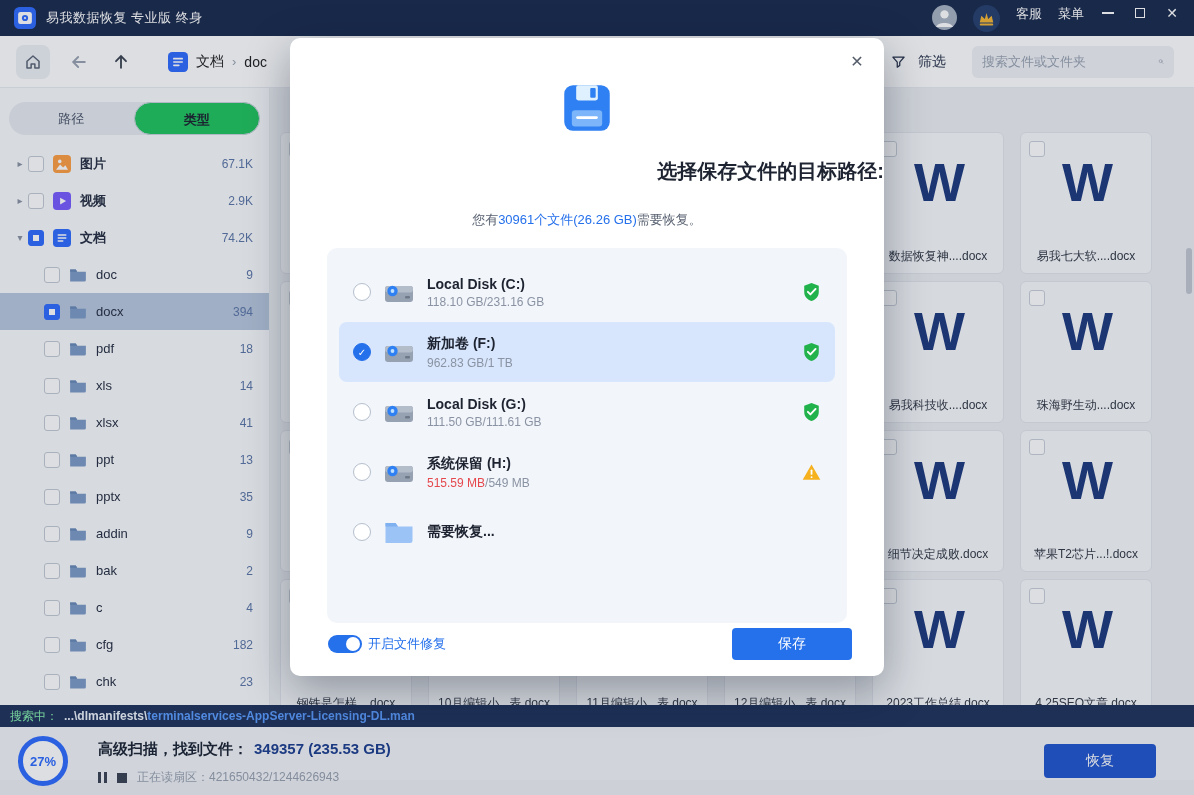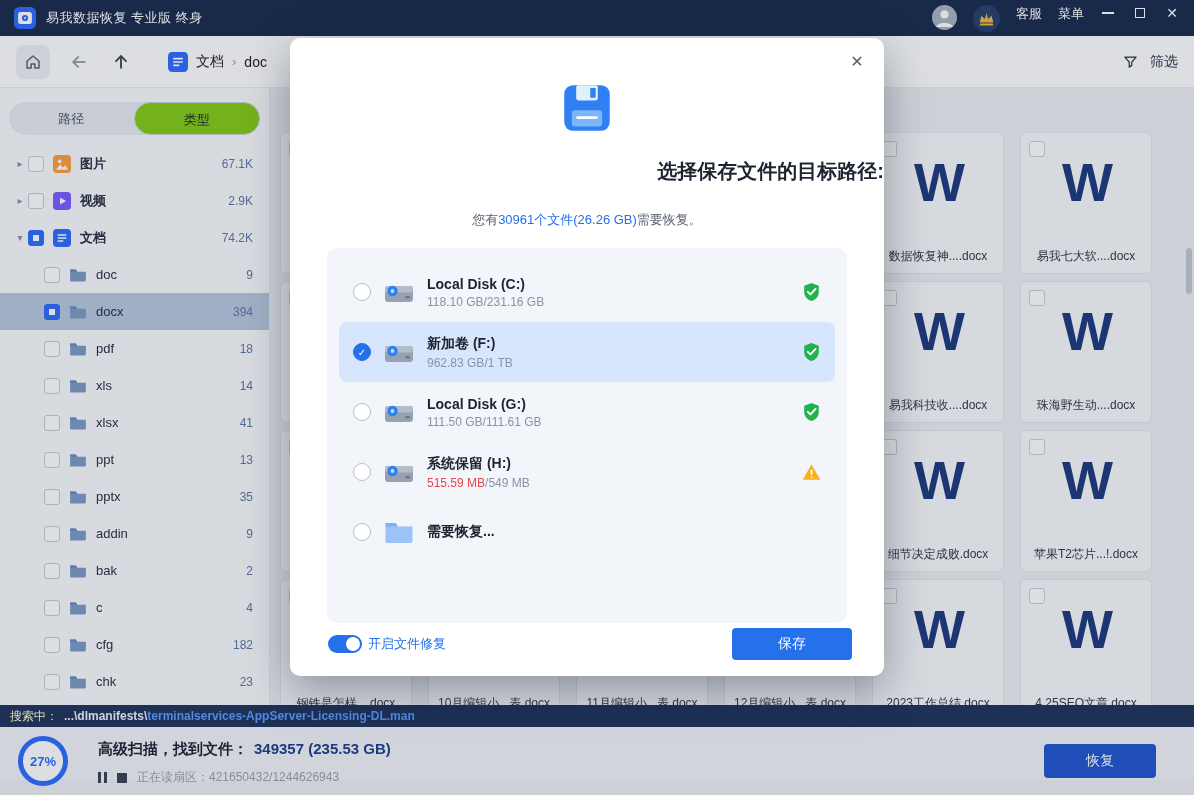--- a/index.html
+++ b/index.html
@@ -28,21 +28,21 @@
 .crumb-sep{color:#9aa3b2;font-size:13px}
 .filter{margin-left:auto;display:flex;align-items:center;gap:12px;font-size:14px;color:#26304a;cursor:pointer}
 .searchbox{margin-left:26px;margin-right:4px;width:202px;height:32px;background:#f0f2f6;border-radius:6px;display:flex;align-items:center;padding:0 10px}
 .searchbox input{flex:1;border:none;outline:none;background:transparent;font-size:13px;color:#4a5468;font-family:inherit}
 .searchbox input::placeholder{color:#9aa3b2}
 
 
 .sidebar{position:absolute;left:0;top:88px;width:270px;height:617px;background:#fafbfd;border-right:1px solid #e8eaf0;overflow:hidden}
 .tabs{margin:14px 9px 10px;background:#e7eaf1;border-radius:17px;height:33px;display:flex}
 .tab{flex:1;text-align:center;line-height:33px;font-size:13px;color:#4a5468;border-radius:17px;cursor:pointer}
-.tab.active{background:#84cc16;border:1px solid #ccd3de;color:#1d2330;font-weight:normal}
+.tab.active{background:#22c55e;border:1px solid #ccd3de;color:#1d2330;font-weight:bold}
 .tree{margin-top:10px}
 .tree-row{height:37px;display:flex;align-items:center;padding-left:12px;cursor:pointer}
 .tree-row.child{padding-left:44px}
 .tree-row.selected{background:#b9c8df}
 .tw{width:16px;color:#8a93a3;font-size:10px;text-align:center;flex:0 0 auto;font-family:"DejaVu Sans",sans-serif}
 .cb{width:16px;height:16px;border:1px solid #c4cad4;border-radius:3px;background:#fff;margin-right:9px;flex:0 0 auto;position:relative}
 .cb.partial{background:#2f6bff;border-color:#2f6bff}
 .cb.partial::after{content:"";position:absolute;inset:4px;background:#fff}
 .ticon{width:18px;height:18px;margin-right:9px;flex:0 0 auto;display:grid;place-items:center}
 .ticon svg{width:18px;height:18px}
@@ -53,21 +53,21 @@
 
 .main{position:absolute;left:270px;top:88px;right:0;height:617px;background:#eef0f4;overflow:hidden}
 .file-card{position:absolute;width:132px;height:142px;background:#f8f9fc;border:1px solid #e3e6ed;border-radius:6px}
 .fcb{position:absolute;left:8px;top:8px;width:16px;height:16px;border:1px solid #c9cfd9;border-radius:3px;background:#fff}
 .wicon{margin-top:22px;text-align:center;font-size:54px;font-weight:bold;color:#1e3a7e;line-height:1;letter-spacing:-3px}
 .fname{position:absolute;bottom:8px;left:5px;right:5px;font-size:12px;color:#333a46;text-align:center;white-space:nowrap;overflow:hidden}
 .scroll-thumb{position:absolute;right:1px;top:160px;width:6px;height:46px;background:#c3c8d2;border-radius:3px;cursor:pointer}
 
 
 .search-strip{position:absolute;left:0;top:705px;width:100%;height:22px;background:#20335c;display:flex;align-items:center;padding:0 10px;font-size:12px;gap:6px;z-index:10}
-.ss-label{color:#fef9c3}
+.ss-label{color:#86efac}
 .ss-prefix{color:#eef3fb;font-weight:bold}
 .ss-file{color:#5c9dff;font-weight:bold}
 
 
 .bottombar{position:absolute;left:0;top:727px;width:100%;height:53px;background:#f3f4f8;z-index:10}
 .progress-ring{position:absolute;left:18px;top:9px;width:50px;height:50px;border-radius:50%;border:5px solid #2f6bff;background:#fff;display:grid;place-items:center;font-size:13px;font-weight:bold;color:#2f6bff}
 .scan-line1{position:absolute;left:98px;top:13px;font-size:15px;color:#1c2434;font-weight:bold}
 .scan-line1 .val{color:#1d3f8f;margin-left:6px}
 .scan-line2{position:absolute;left:98px;top:42px;display:flex;align-items:center;gap:10px;font-size:12px;color:#98a1b0}
 .pause-btn{display:flex;gap:3px;cursor:pointer}
@@ -176,20 +176,27 @@
       <span>文档</span>
       <span class="crumb-sep">›</span>
       <span>doc</span>
     </span>
     <span class="filter">
       <svg width="15" height="15" viewBox="0 0 24 24" fill="none" stroke="#26304a" stroke-width="2" stroke-linejoin="round">
           <path d="M3 5h18l-7 8v5.5l-4 2.5v-8z"></path>
         </svg>
       <span>筛选</span>
     </span>
+    <span class="searchbox">
+      <input placeholder="搜索文件或文件夹" style="">
+      <svg width="15" height="15" viewBox="0 0 24 24" fill="none" stroke="#8a93a3" stroke-width="2" stroke-linecap="round">
+          <circle cx="10.5" cy="10.5" r="6"></circle>
+          <path d="M15.5 15.5L20 20"></path>
+        </svg>
+    </span>
   </div>
 
   <div class="sidebar">
     <div class="tabs">
       <span class="tab">路径</span>
       <span class="tab active">类型</span>
     </div>
     <div class="tree">
         <div class="tree-row">
           <span class="tw">▸</span>

